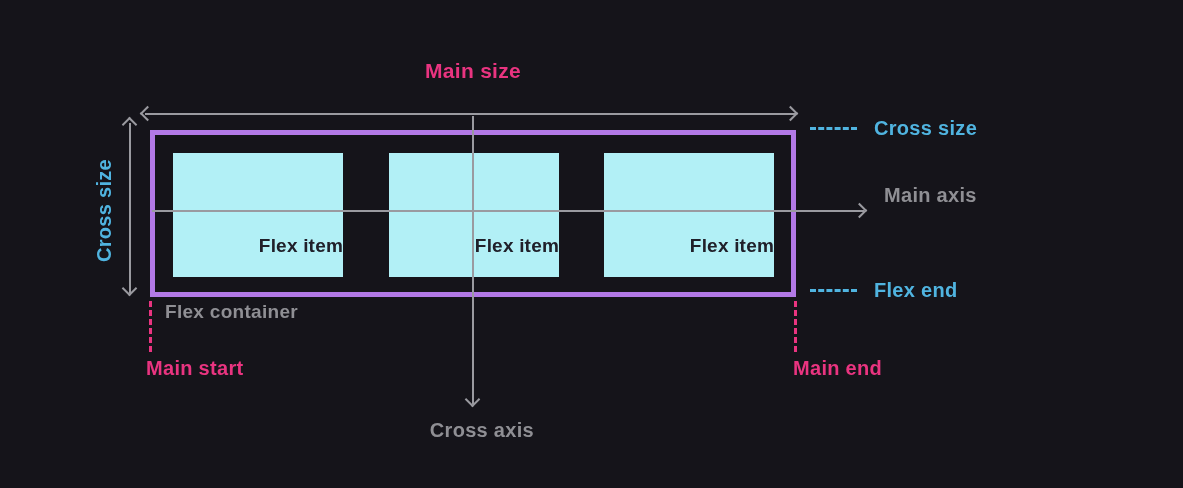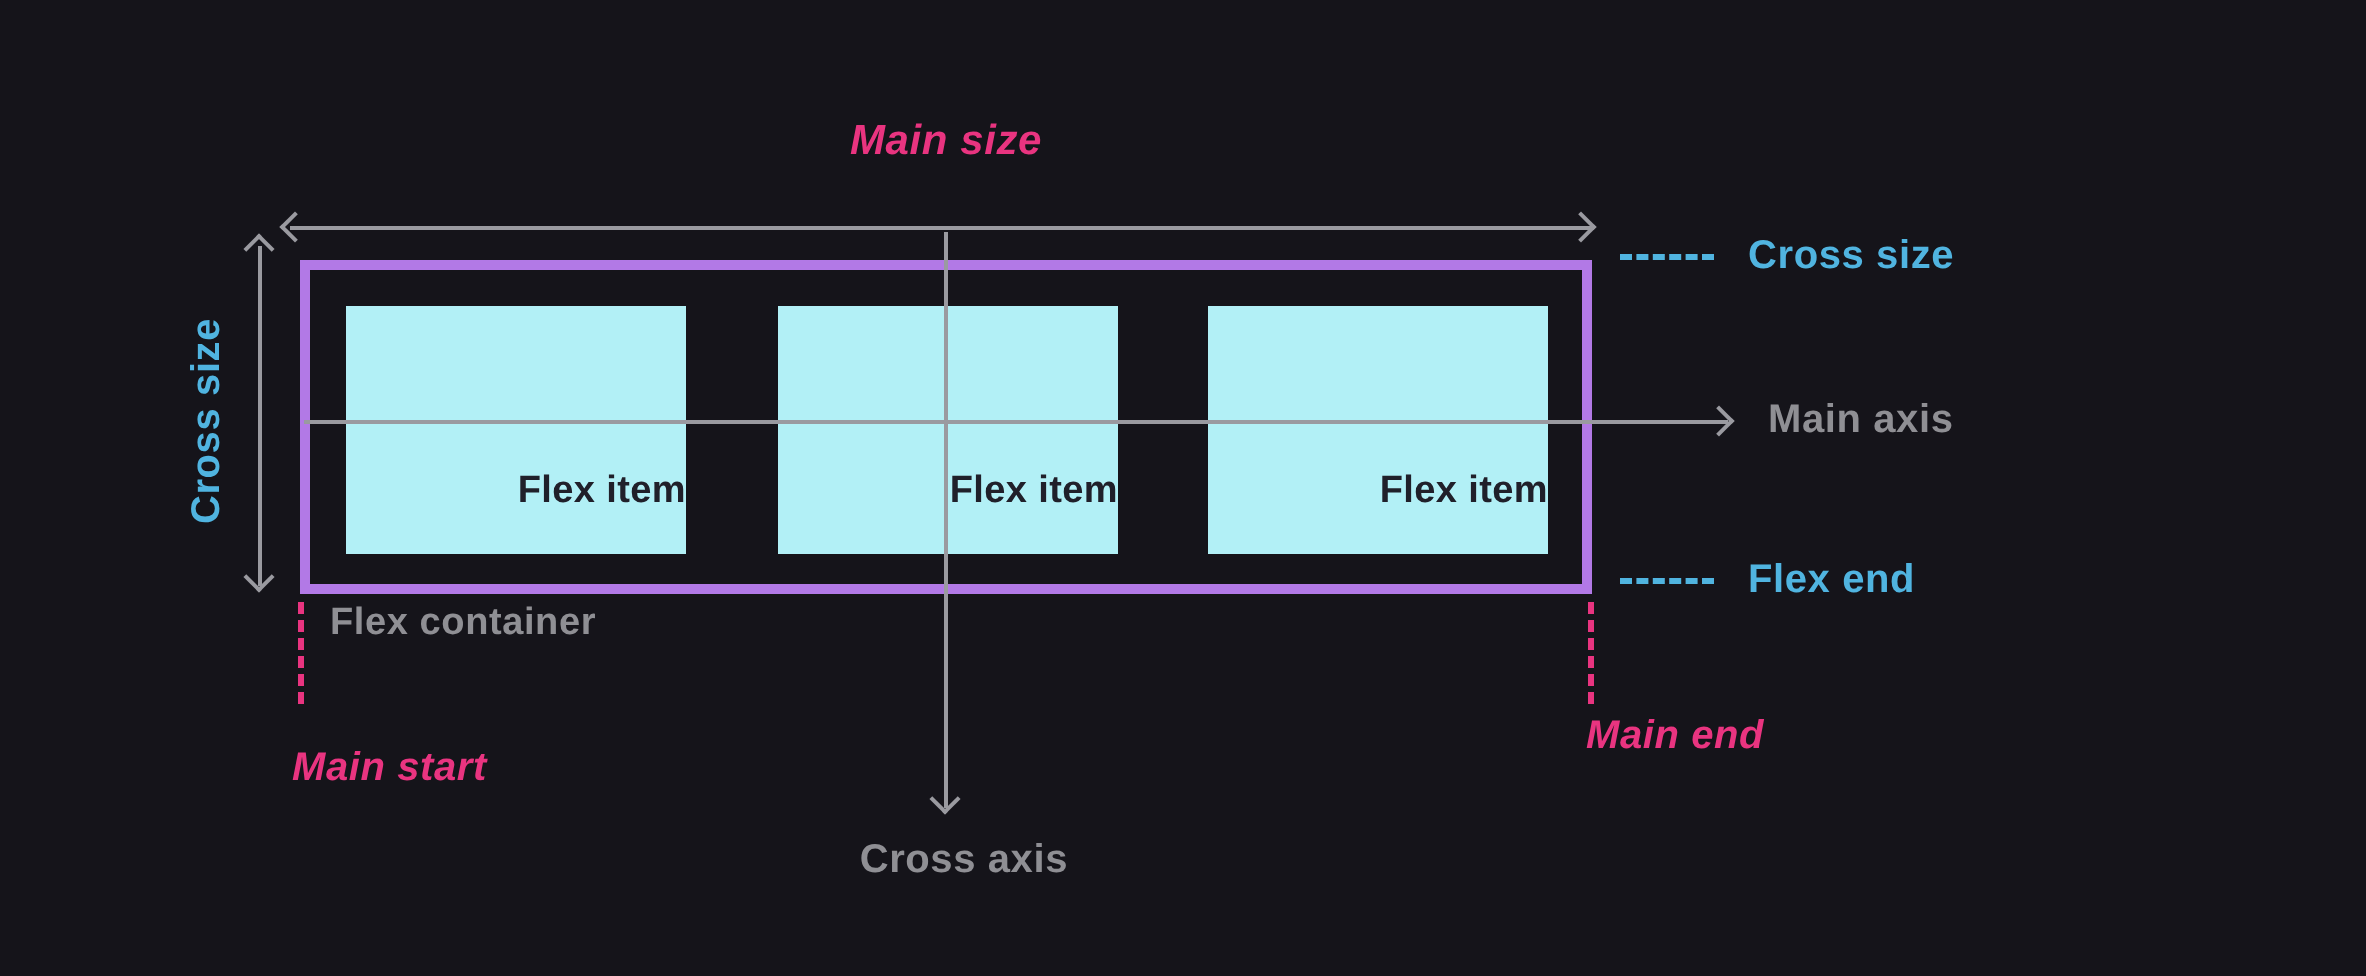--- a/index.html
+++ b/index.html
@@ -17,21 +17,21 @@
   }
   .lbl {
     position: absolute;
     font-weight: 700;
     font-size: 20px;
     letter-spacing: .3px;
     white-space: nowrap;
     z-index: 5;
     line-height: 1.15;
   }
-  .lbl.pink { color: var(--pink, #e93480); font-style: italic; }
+  .lbl.pink { color: var(--pink, #e93480); }
   .lbl.blue { color: var(--blue, #50b4e0); }
   .lbl.gray { color: var(--gray, #8f8f94); }
 
   .line-h { position: absolute; border-top: 2px solid var(--arrow, #9a9aa0); z-index: 4; }
   .line-v { position: absolute; border-left: 2px solid var(--arrow, #9a9aa0); z-index: 4; }
 
   .chev { position: absolute; width: 11px; height: 11px; z-index: 4; }
   .chev.left  { border-top: 2px solid var(--arrow, #9a9aa0); border-left: 2px solid var(--arrow, #9a9aa0); transform: rotate(-45deg); }
   .chev.right { border-top: 2px solid var(--arrow, #9a9aa0); border-right: 2px solid var(--arrow, #9a9aa0); transform: rotate(45deg); }
   .chev.up    { border-top: 2px solid var(--arrow, #9a9aa0); border-left: 2px solid var(--arrow, #9a9aa0); transform: rotate(45deg); }
@@ -93,35 +93,35 @@
     <span class="item-label">Flex item</span>
   </div>
   <div class="flex-item" style="left:604px;">
     <span class="item-label">Flex item</span>
   </div>
 
   <div>
     <div class="line-h" style="left:152px; top:210px; width:712px;"></div>
     <div class="chev right" style="left:854px; top:205px;"></div>
   </div>
-  <div class="lbl gray" style="left:884px; top:199px;">Main axis</div>
+  <div class="lbl gray" style="left:884px; top:184px;">Main axis</div>
 
   <div>
     <div class="line-v" style="left:472px; top:116px; height:288px;"></div>
     <div class="chev down" style="left:467px; top:394px;"></div>
   </div>
   <div class="lbl gray" style="left:414px; top:419px; width:120px; text-align:right;">Cross axis</div>
 
   <div class="dash-h" style="left:810px; top:127px; width:47px;"></div>
   <div class="lbl blue" style="left:874px; top:117px;">Cross size</div>
 
   <div class="dash-h" style="left:810px; top:289px; width:47px;"></div>
   <div class="lbl blue" style="left:874px; top:279px;">Flex end</div>
 
   <div class="lbl gray" style="left:165px; top:301px; font-size:19px;">Flex container</div>
 
   <div class="dash-v" style="left:149px; top:301px; height:51px;"></div>
-  <div class="lbl pink" style="left:146px; top:357px;margin-top:16px;">Main start</div>
+  <div class="lbl pink" style="left:146px; top:357px;">Main start</div>
 
   <div class="dash-v" style="left:794px; top:301px; height:51px;"></div>
   <div class="lbl pink" style="left:793px; top:357px;text-align:right;">Main end</div>
 
 </div>
 
 </body></html>

